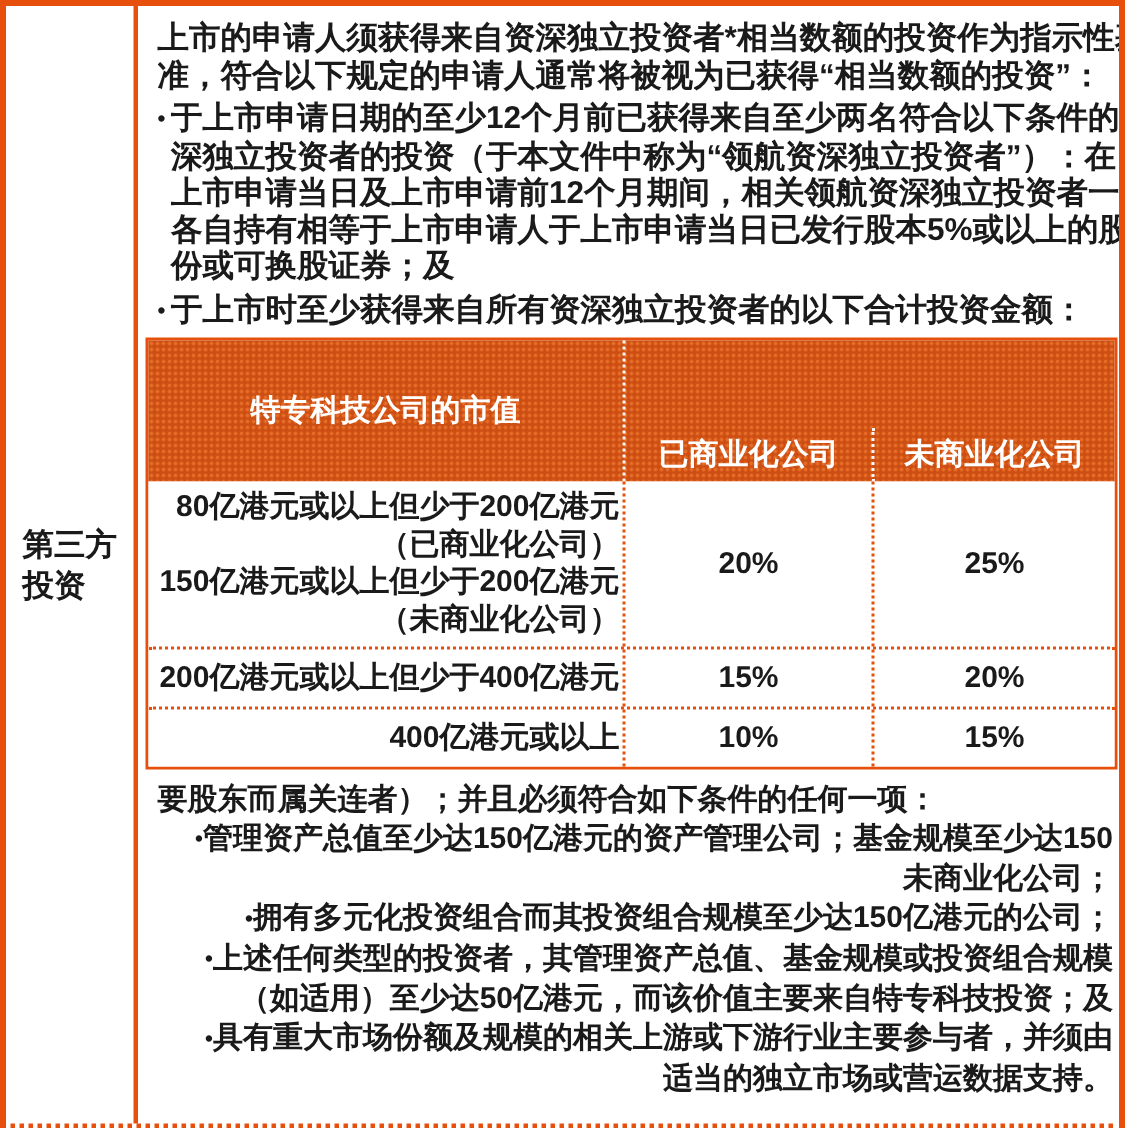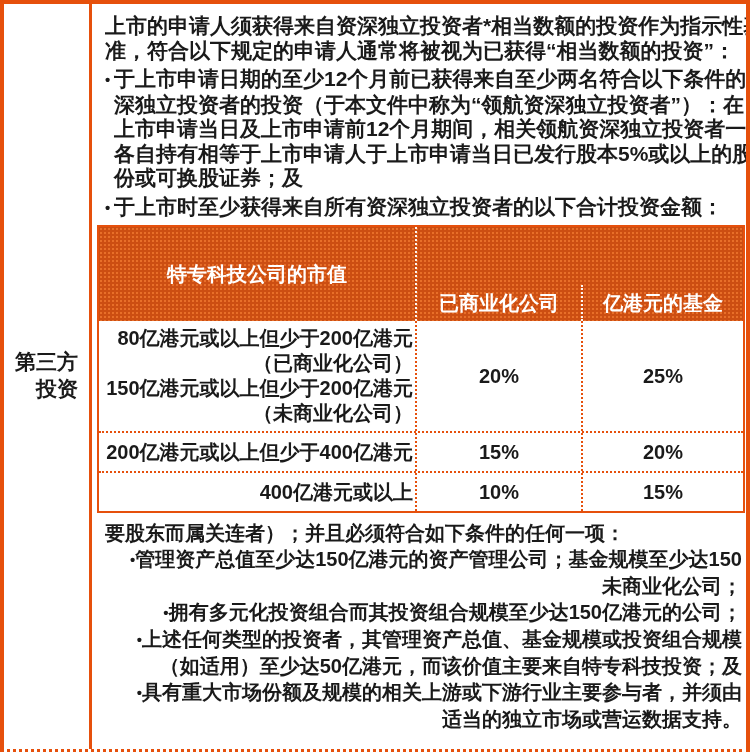--- a/index.html
+++ b/index.html
@@ -21,21 +21,21 @@
     border-bottom:3px dotted #e6500c;
     display:flex;
   }
   
   .rowhead{
     width:85px;flex:0 0 85px;
     border-right:3px solid #e6500c;
     display:flex;align-items:center;justify-content:center;
   }
   .rowhead-label{
-    font-size:21px;font-weight:700;line-height:27px;text-align:right;font-family:Liberation Mono, monospace;
+    font-size:21px;font-weight:700;line-height:27px;text-align:left;
   }
   
   .content{
     flex:1 1 auto;
     padding:10px 4px 0 13px;
     font-size:21px;font-weight:700;line-height:24.5px;
     overflow:hidden;
   }
   .line{white-space:nowrap;}
   .ibullet{margin-top:4px;padding-left:9px;}
@@ -115,21 +115,21 @@
       </div>
 
       <div class="ibullet">
         <div class="line ib-first"><span class="bdot">•</span><span>于上市时至少获得来自所有资深独立投资者的以下合计投资金额：</span></div>
       </div>
 
       <div class="tbl">
         <div class="thead">
           <div class="th th-cap">特专科技公司的市值</div>
           <div class="th th-sub1">已商业化公司</div>
-          <div class="th th-sub2">亿港元的基金</div>
+          <div class="th th-sub2">未商业化公司</div>
         </div>
 
         <div class="trow r1">
           <div class="td td-cap">
             <div class="line">80亿港元或以上但少于200亿港元</div>
             <div class="line">（已商业化公司）</div>
             <div class="line">150亿港元或以上但少于200亿港元</div>
             <div class="line">（未商业化公司）</div>
           </div>
           <div class="td td-val mid">20%</div>

